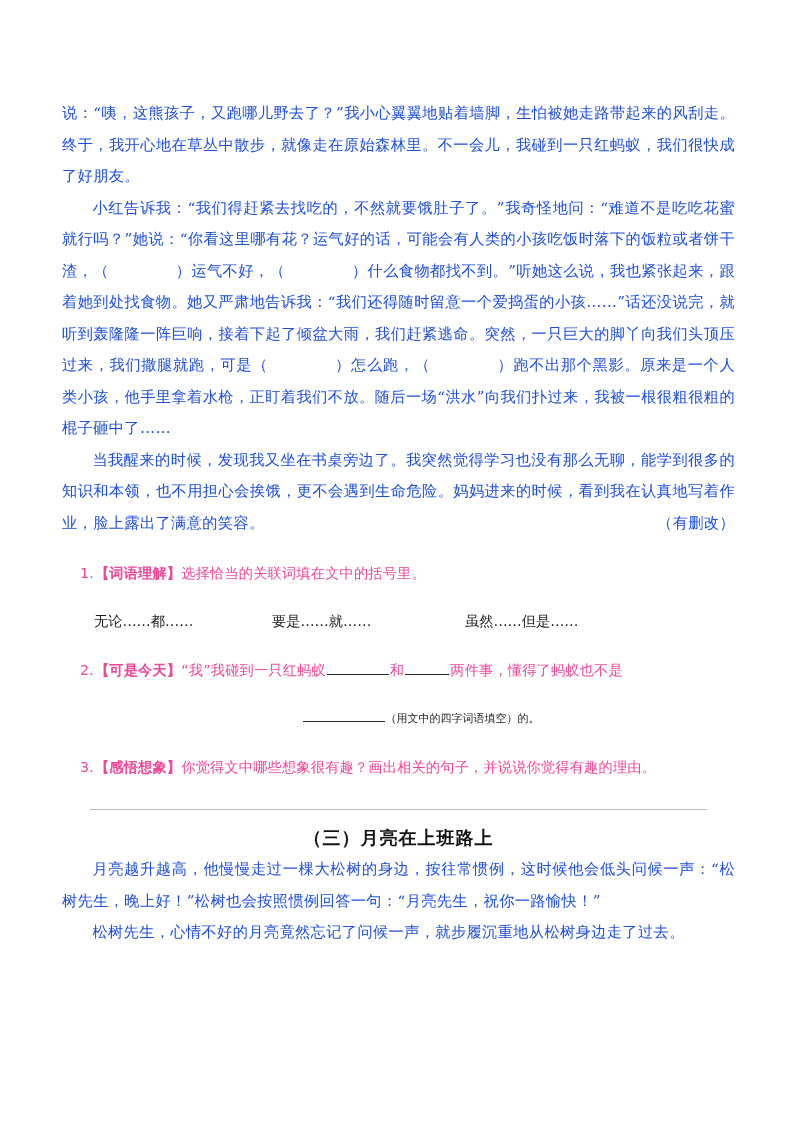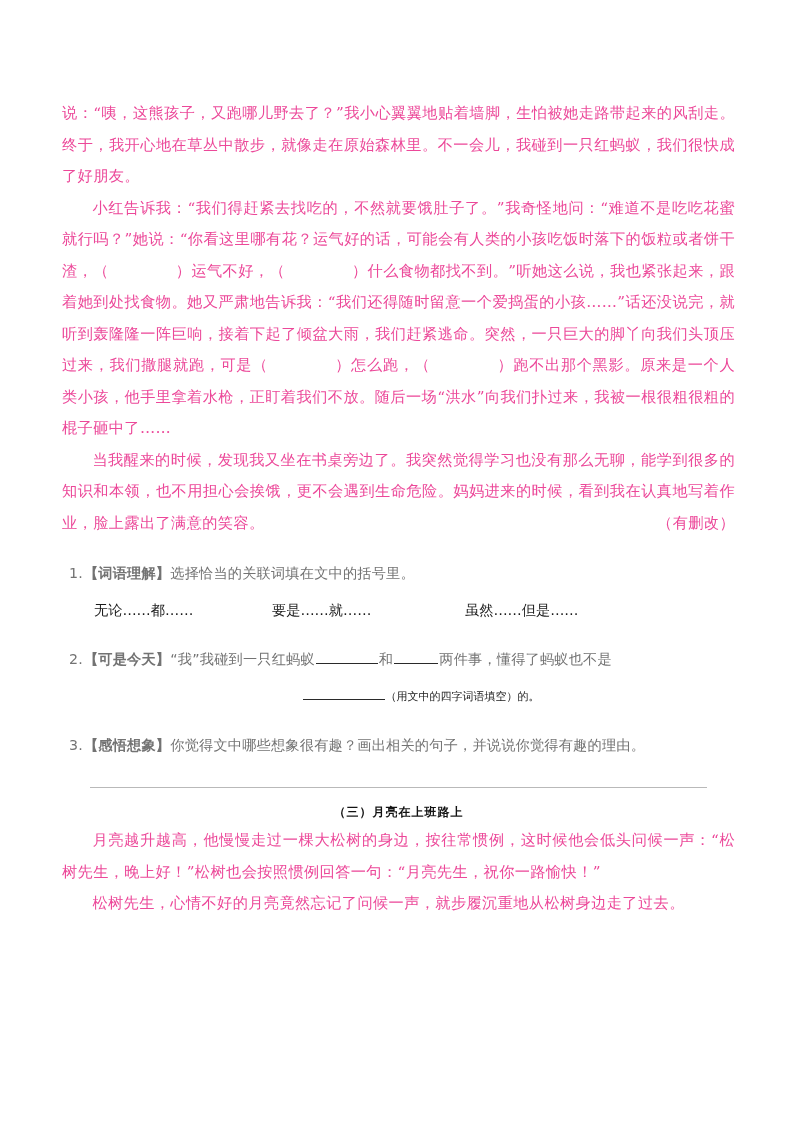--- a/index.html
+++ b/index.html
@@ -28,21 +28,21 @@
   }
 
   
   .passage {
     font-family: "DejaVu Serif", "Liberation Serif", serif;
     font-size: 15.2px;
     line-height: 31.5px;
     text-align: justify;
     text-justify: inter-ideograph;
     letter-spacing: 0.4px;
-    color: #ec4899;
+    color: #1d4ed8;
     margin: 0;
   }
   .passage + .passage {
     margin-top: 0;
   }
   .indent {
     text-indent: 2em;
   }
   .blank-paren {
     display: inline-block;
@@ -55,22 +55,22 @@
   .attrib {
     float: right;
   }
 
   
   .question {
     font-family: "DejaVu Sans", "Liberation Sans", sans-serif;
     font-size: 14.2px;
     line-height: 30px;
     letter-spacing: 0.2px;
-    color: #737373;
-    margin: 7px;
+    color: #ec4899;
+    margin: 18px;
   }
   .q-block {
     margin-top: 19px;
   }
   .q-num {
     margin-right: 1px;
   }
   .bracket-tag {
     font-weight: 600;
   }
@@ -114,21 +114,21 @@
   .divider {
     border: 0;
     border-top: 1px solid #b9b9b9;
     margin: 27px 28px 0 28px;
     height: 0;
   }
 
   
   .section-heading {
     font-family: "DejaVu Sans", "Liberation Sans", sans-serif;
-    font-size: 12px;
+    font-size: 18px;
     font-weight: 600;
     text-align: center;
     letter-spacing: 1px;
     margin: 16px 0 4px 0;
     color: #121212;
   }
 </style>
 </head>
 <body>
 

